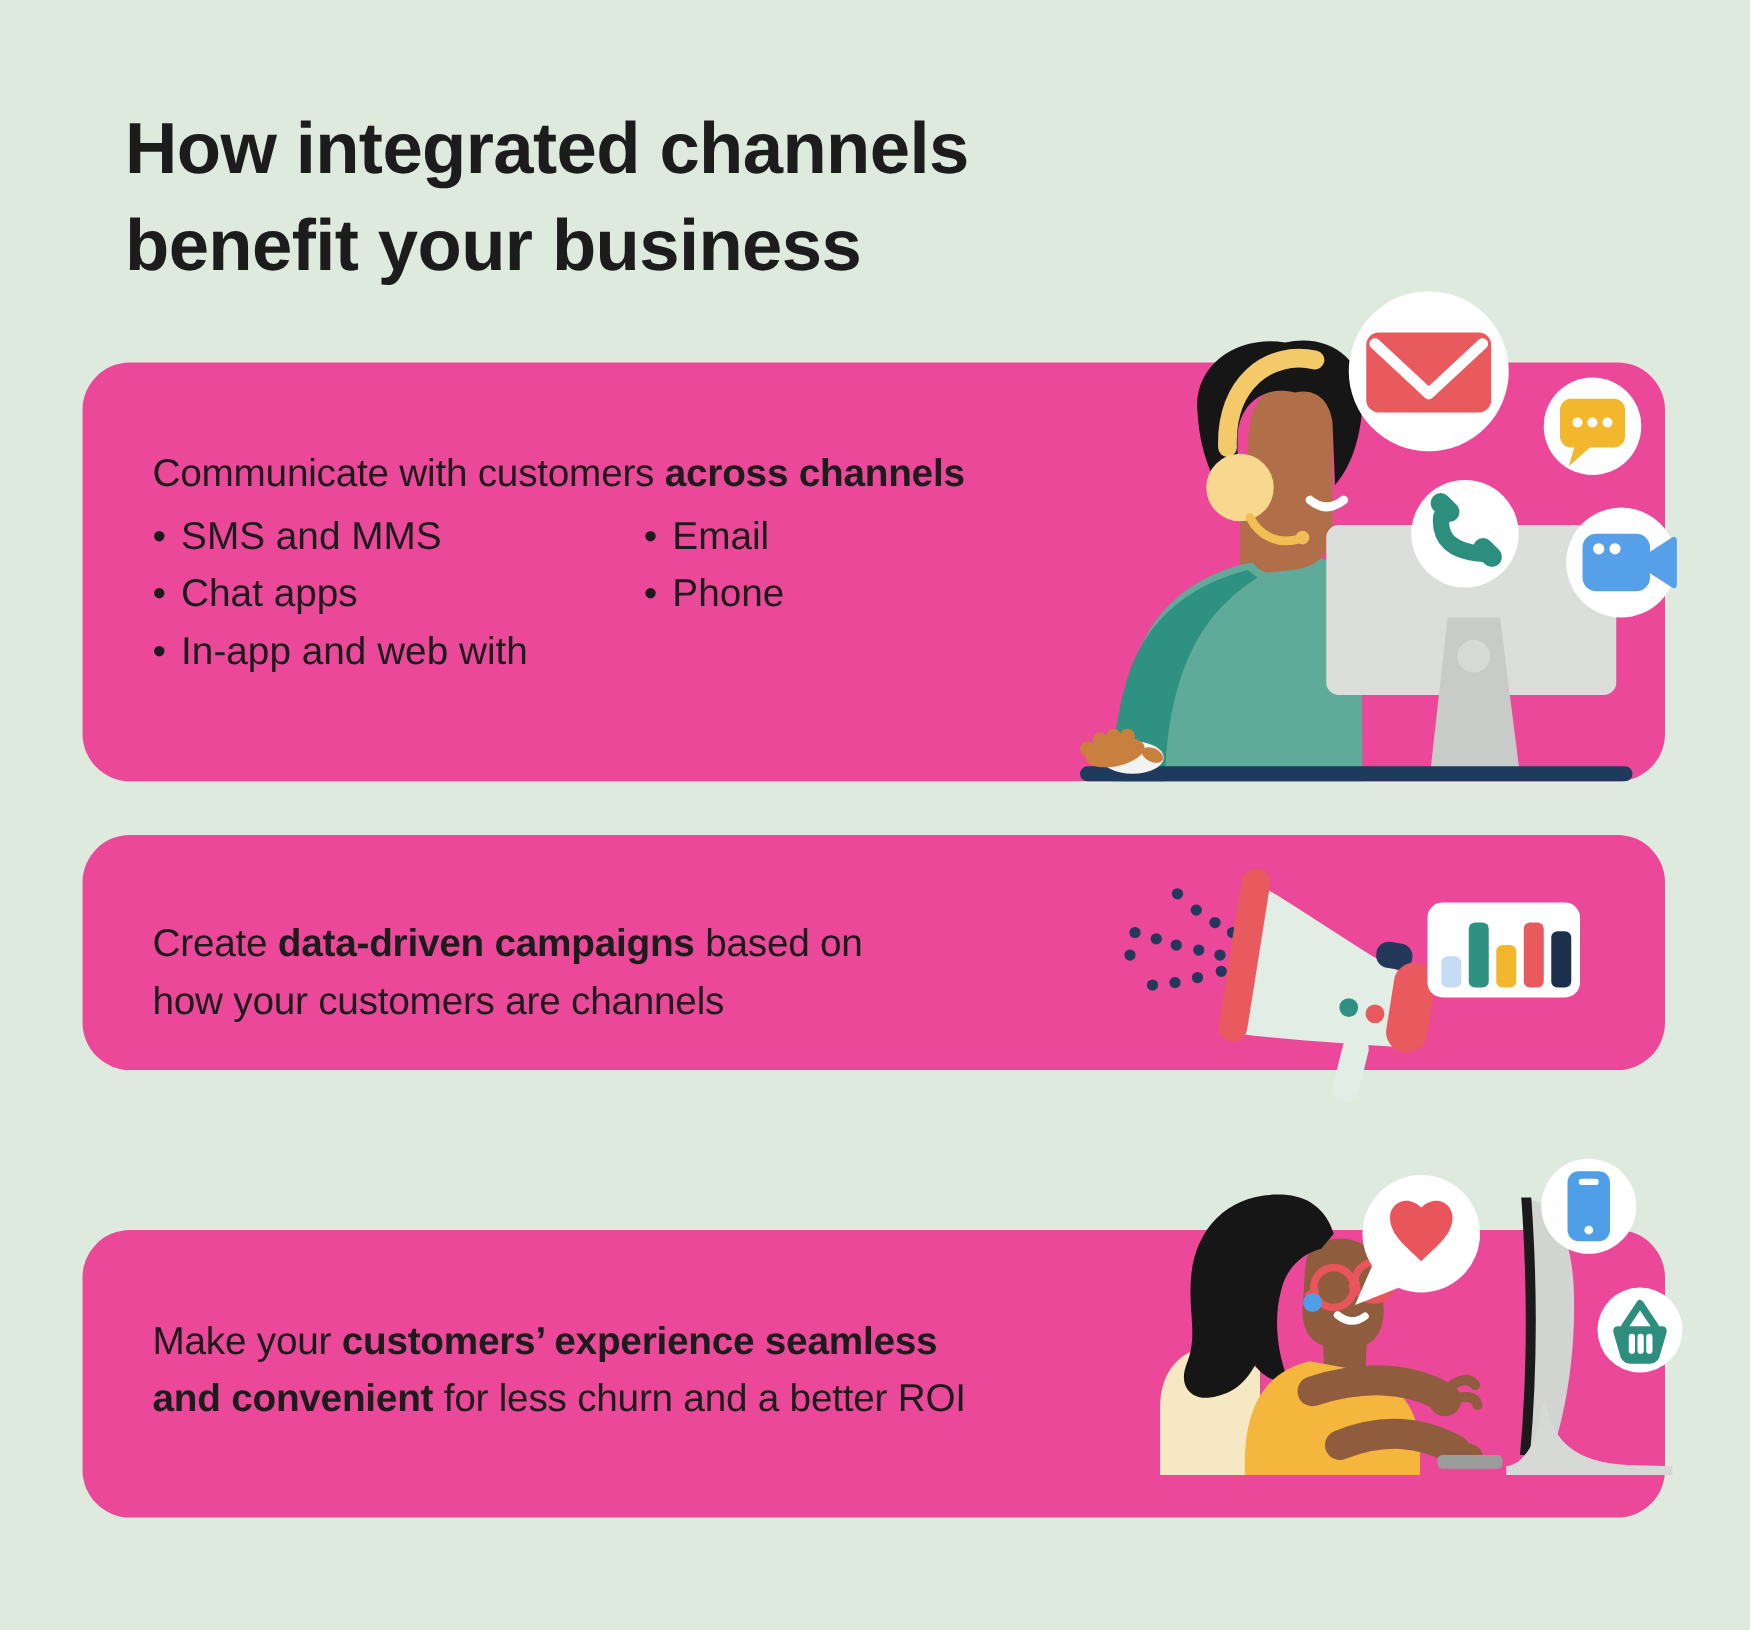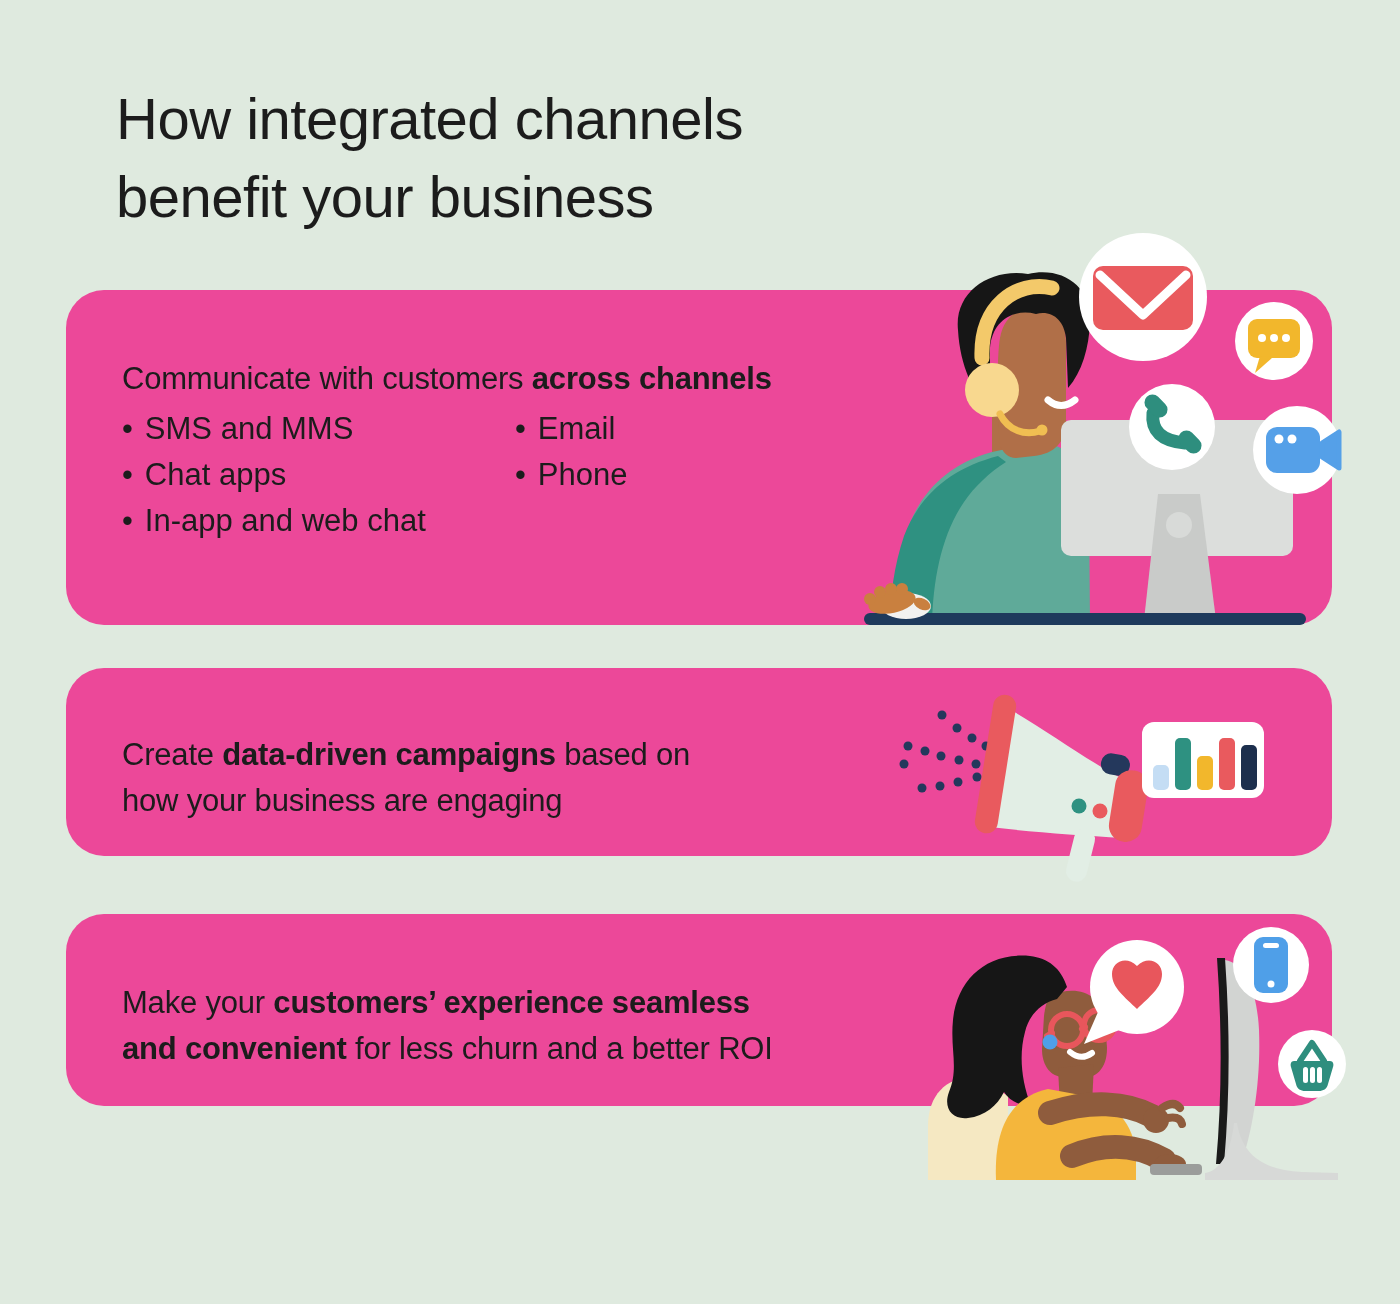--- a/index.html
+++ b/index.html
@@ -2,30 +2,30 @@
 <html><head>
 <meta charset="utf-8">
 <style>
   html,body { margin:0; padding:0; }
   .page {
     position:relative; width:1400px; height:1304px;
     background:#dfeadf; overflow:hidden;
     font-family:"Liberation Sans", sans-serif; color:#1c1c1c;
   }
   .title {
-    position:absolute; left:116px; top:80px; margin:0;
-    font-size:58px; line-height:78px; font-weight:400; letter-spacing:-0.5px;
+    position:absolute; left:100px; top:80px; margin:0;
+    font-size:58px; line-height:78px; font-weight:700; letter-spacing:-0.5px;
   }
   .card {
     position:absolute; left:66px; width:1266px;
     background:#ec4899; border-radius:38px; z-index:1;
   }
   .card-1 { top:290px; height:335px; }
   .card-2 { top:668px; height:188px; }
-  .card-3 { top:914px; height:192px;text-decoration:underline; }
+  .card-3 { top:984px; height:230px;text-decoration:underline; }
   .heading {
     position:absolute; left:56px; margin:0;
     font-size:31px; line-height:46px; font-weight:400; letter-spacing:-0.2px;
   }
   .heading strong { font-weight:700; }
   .card-1 .heading { top:66px; }
   .card-2 .heading { top:64px; }
   .card-3 .heading { top:66px; }
   .bullets {
     position:absolute; top:116px; margin:0; padding:0; list-style:none;
@@ -44,30 +44,30 @@
 
 <div class="page">
 
   <h1 class="title"><span>How integrated channels</span><br><span>benefit your business</span></h1>
 
   <section class="card card-1">
     <p class="heading"><span>Communicate with customers </span><strong>across channels</strong></p>
     <ul class="bullets col1">
       <li>SMS and MMS</li>
       <li>Chat apps</li>
-      <li>In-app and web chat</li>
+      <li>In-app and web with</li>
     </ul>
     <ul class="bullets col2">
       <li>Email</li>
       <li>Phone</li>
     </ul>
   </section>
 
   <section class="card card-2">
-    <p class="heading"><span>Create </span><strong>data-driven campaigns</strong><span> based on</span><br><span>how your business are engaging</span></p>
+    <p class="heading"><span>Create </span><strong>data-driven campaigns</strong><span> based on</span><br><span>how your customers are channels</span></p>
   </section>
 
   <section class="card card-3">
     <p class="heading"><span>Make your </span><strong>customers’ experience seamless</strong><br><strong>and convenient</strong><span> for less churn and a better ROI</span></p>
   </section>
 
   <svg class="illu illu-1" width="520" height="400" viewBox="0 0 520 400">
     <g>
       <path d="M152,170 L200,170 L200,232 L152,232 Z" fill="#b06f48"></path>
       <path d="M58,395 L58,350 C62,288 88,240 152,222 L200,212 C228,214 246,236 249,270 L250,395 Z" fill="#5faa99"></path>

